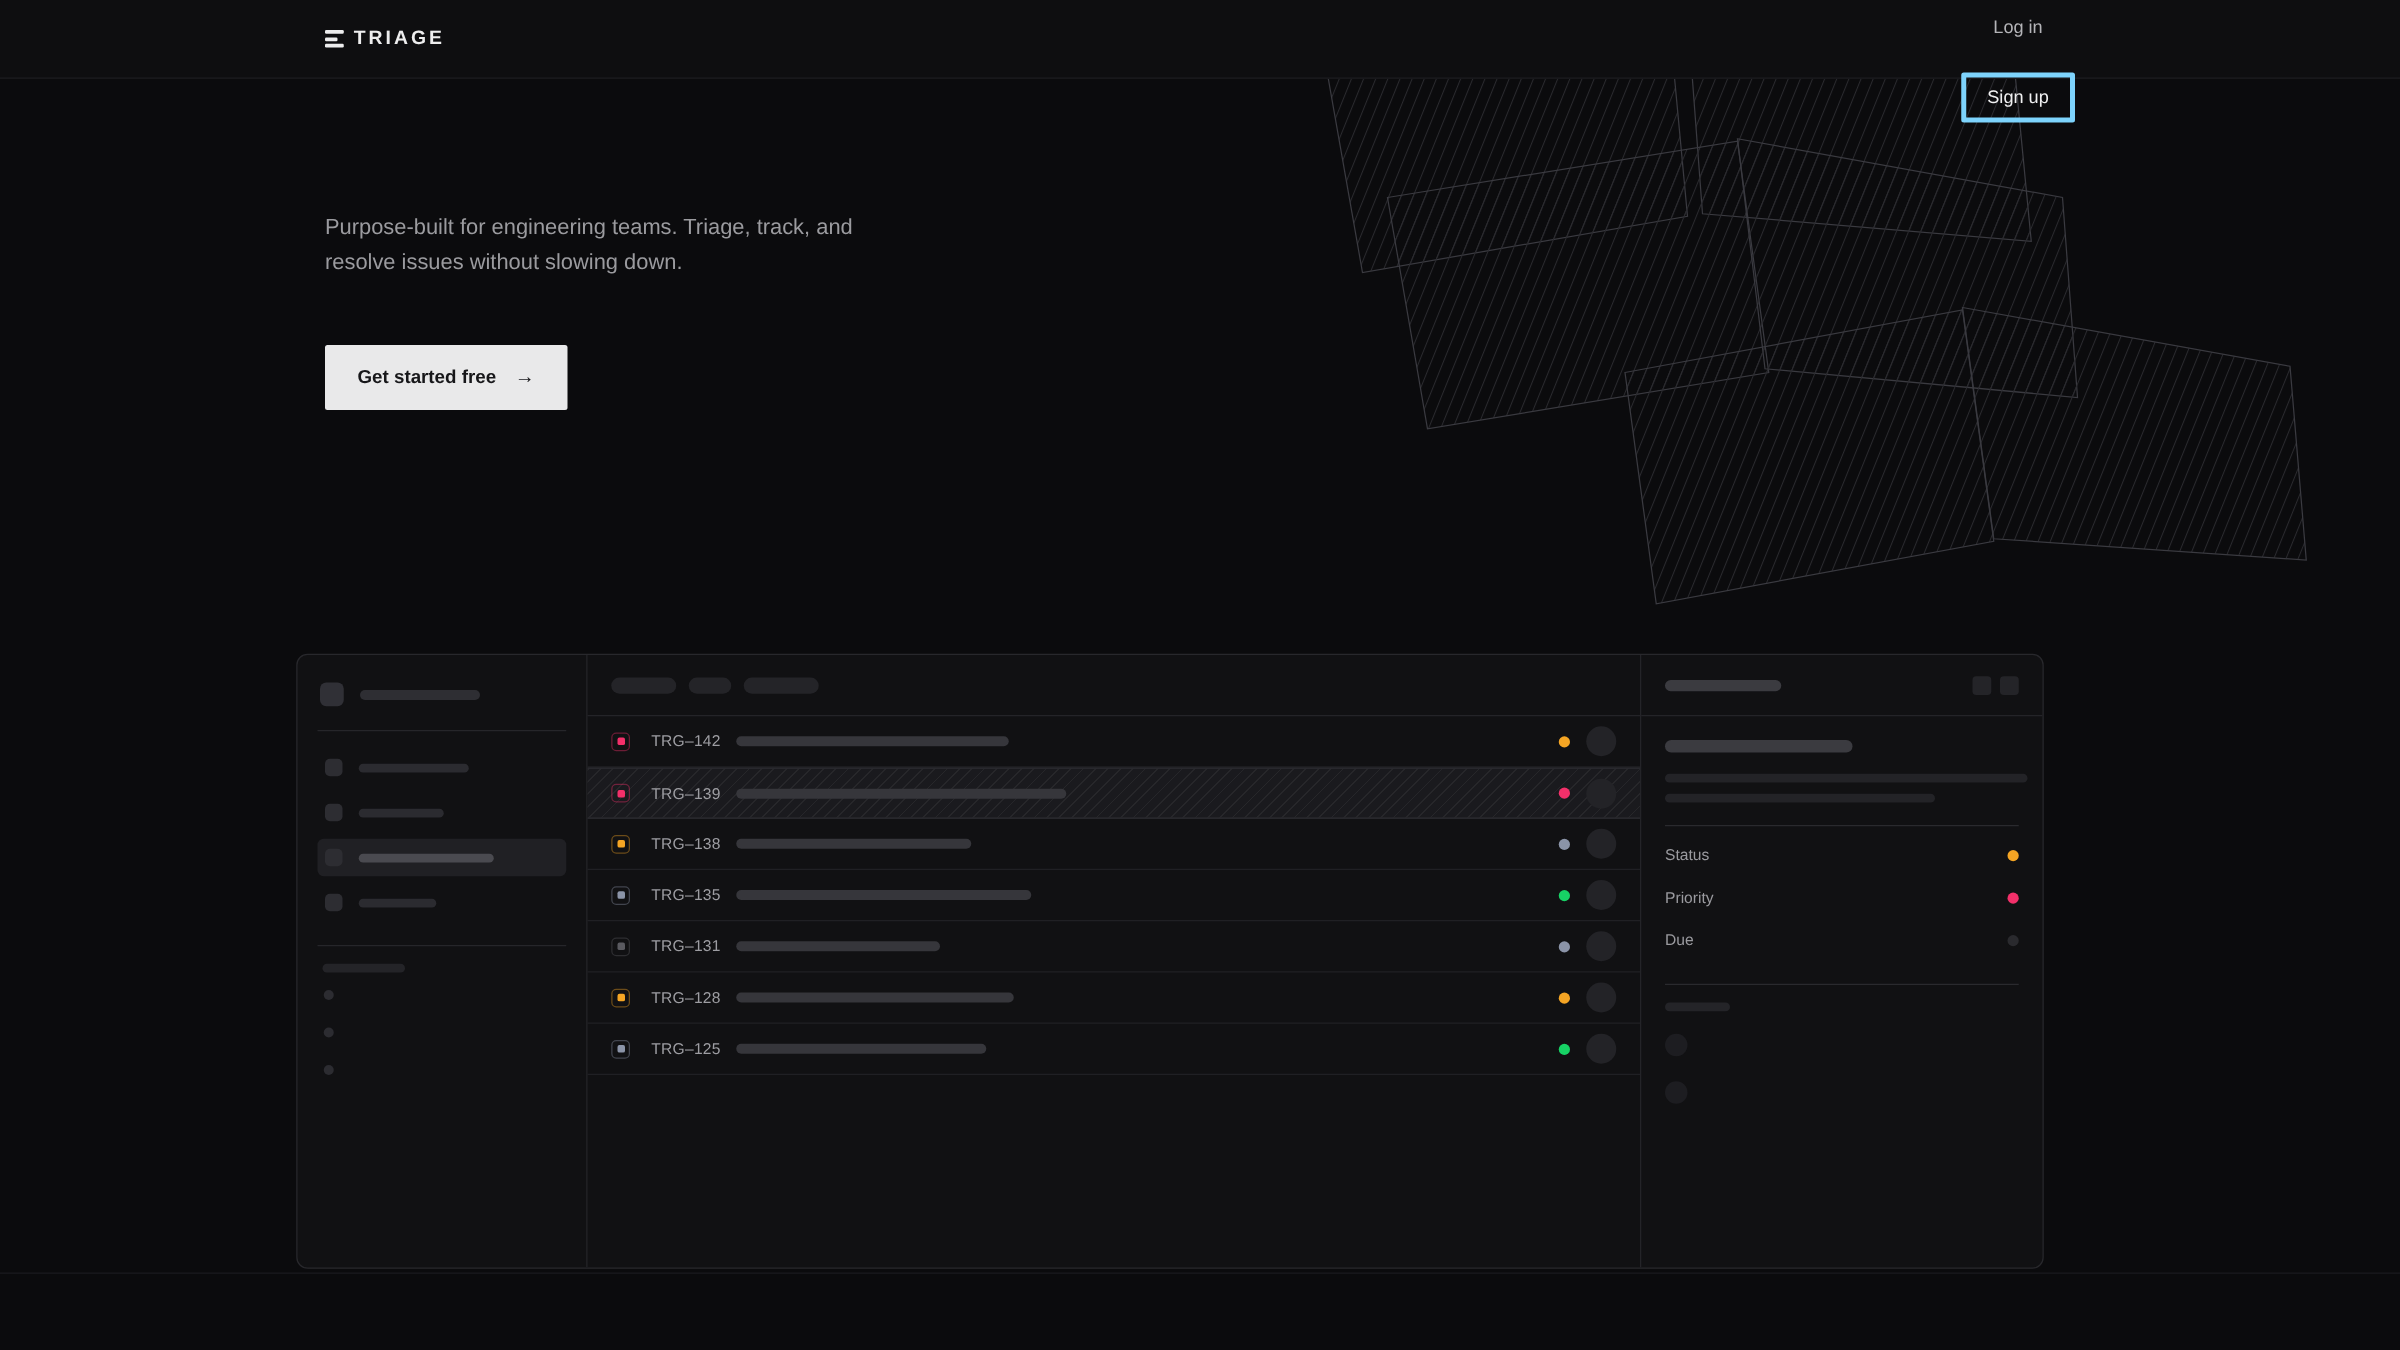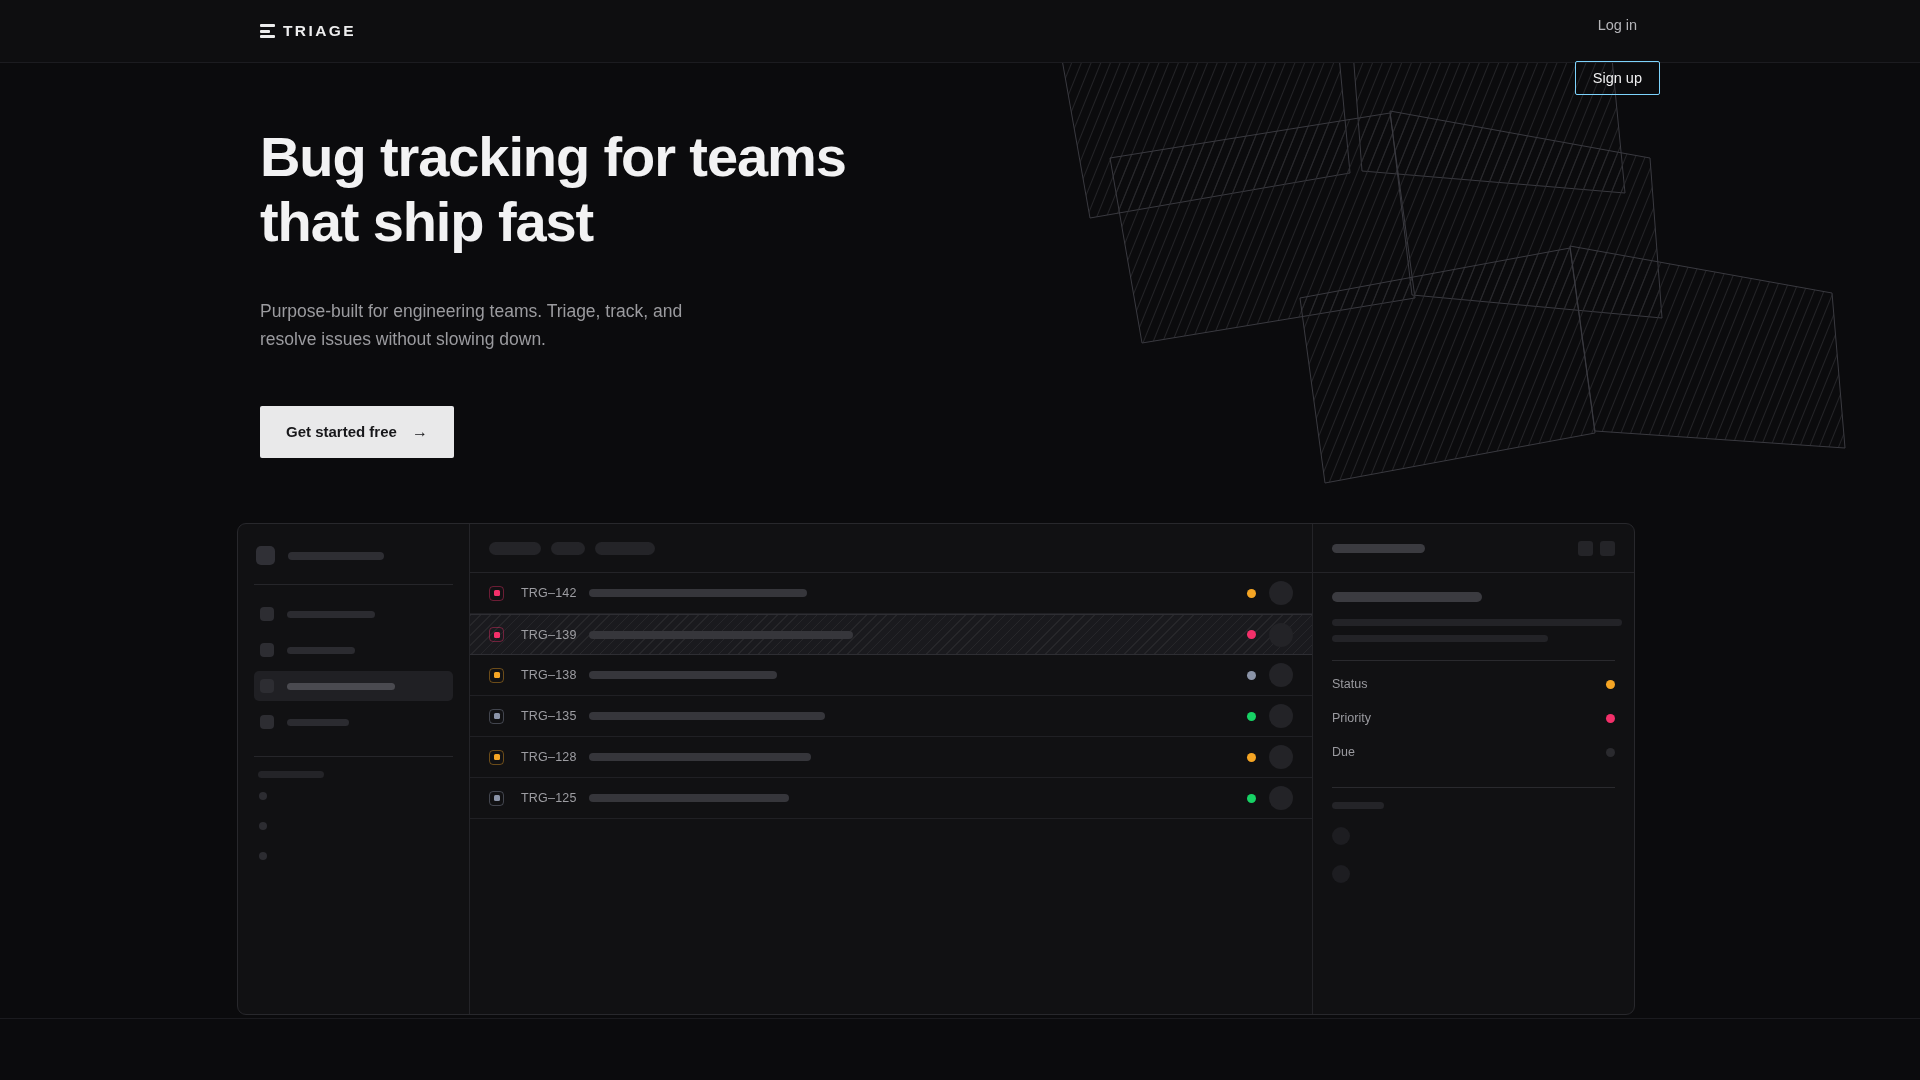--- a/index.html
+++ b/index.html
@@ -30,21 +30,21 @@
   .brand-mark i:nth-child(2) { width: 10px; }
   .brand-mark i:nth-child(3) { width: 15px; }
   .brand-name {
     color: #ededee; font-size: 15.5px; font-weight: bold;
     letter-spacing: 2.4px;
   }
   .nav-right { display: flex; align-items: center; gap: 28px; flex-direction: column; }
   .moon-btn { width: 22px; height: 22px; display: flex; align-items: center; justify-content: center; }
   .nav-link { color: #b4b4b8; font-size: 14.5px; }
   .signup-btn {
-    border: 1px solid #7dd3fc; color: #f0f0f1;
+    border: 4px solid #7dd3fc; color: #f0f0f1;
     font-size: 14.5px; padding: 8px 17px; background: transparent;
     border-radius: 2px;
   }
 
   
   .hero { position: absolute; top: 63px; left: 0; width: 1920px; height: 955px; overflow: hidden; }
   .deco { position: absolute; top: -20px; right: -30px; width: 900px; height: 520px; opacity: 1; }
   .hero-inner { position: relative; width: 1400px; margin: 0 auto; padding-top: 62px; }
   .h1 {
     color: #f2f2f3; font-size: 56px; line-height: 1.16; font-weight: bold;
@@ -165,24 +165,20 @@
         <polygon points="10,5 285,-30 300,130 40,175"></polygon>
         <polygon points="300,-32 560,-5 575,150 312,128"></polygon>
         <polygon points="60,115 340,70 365,255 92,300"></polygon>
         <polygon points="340,68 600,115 612,275 362,252"></polygon>
         <polygon points="250,255 520,205 545,390 275,440"></polygon>
         <polygon points="520,203 782,250 795,405 545,388"></polygon>
       </g>
     </svg>
 
     <div class="hero-inner">
-      <h1 class="h1">
-        <span>Bug tracking for teams</span><br>
-        <span>that ship fast</span>
-      </h1>
       <p class="sub">
         <span>Purpose-built for engineering teams. Triage, track, and</span>
         <span>resolve issues without slowing down.</span>
       </p>
       <button class="cta">
         <span>Get started free</span>
         <span class="arr">→</span>
       </button>
     </div>
   </div>
@@ -263,20 +259,31 @@
             </span>
           </div>
           <div class="row">
             <span class="pr-chip" style="border-color:#8b94a866">
               <i style="background:#8b94a8"></i>
             </span>
             <span class="row-id">TRG–135</span>
             <span class="row-bar" style="width:236px"></span>
             <span class="row-right">
               <span class="st-dot" style="background:#17d265"></span>
+              <span class="av"></span>
+            </span>
+          </div>
+          <div class="row">
+            <span class="pr-chip" style="border-color:#5a5a6066">
+              <i style="background:#5a5a60"></i>
+            </span>
+            <span class="row-id">TRG–131</span>
+            <span class="row-bar" style="width:163px"></span>
+            <span class="row-right">
+              <span class="st-dot" style="background:#8b94a8"></span>
               <span class="av"></span>
             </span>
           </div>
           <div class="row">
             <span class="pr-chip" style="border-color:#f5a52466">
               <i style="background:#f5a524"></i>
             </span>
             <span class="row-id">TRG–128</span>
             <span class="row-bar" style="width:222px"></span>
             <span class="row-right">

